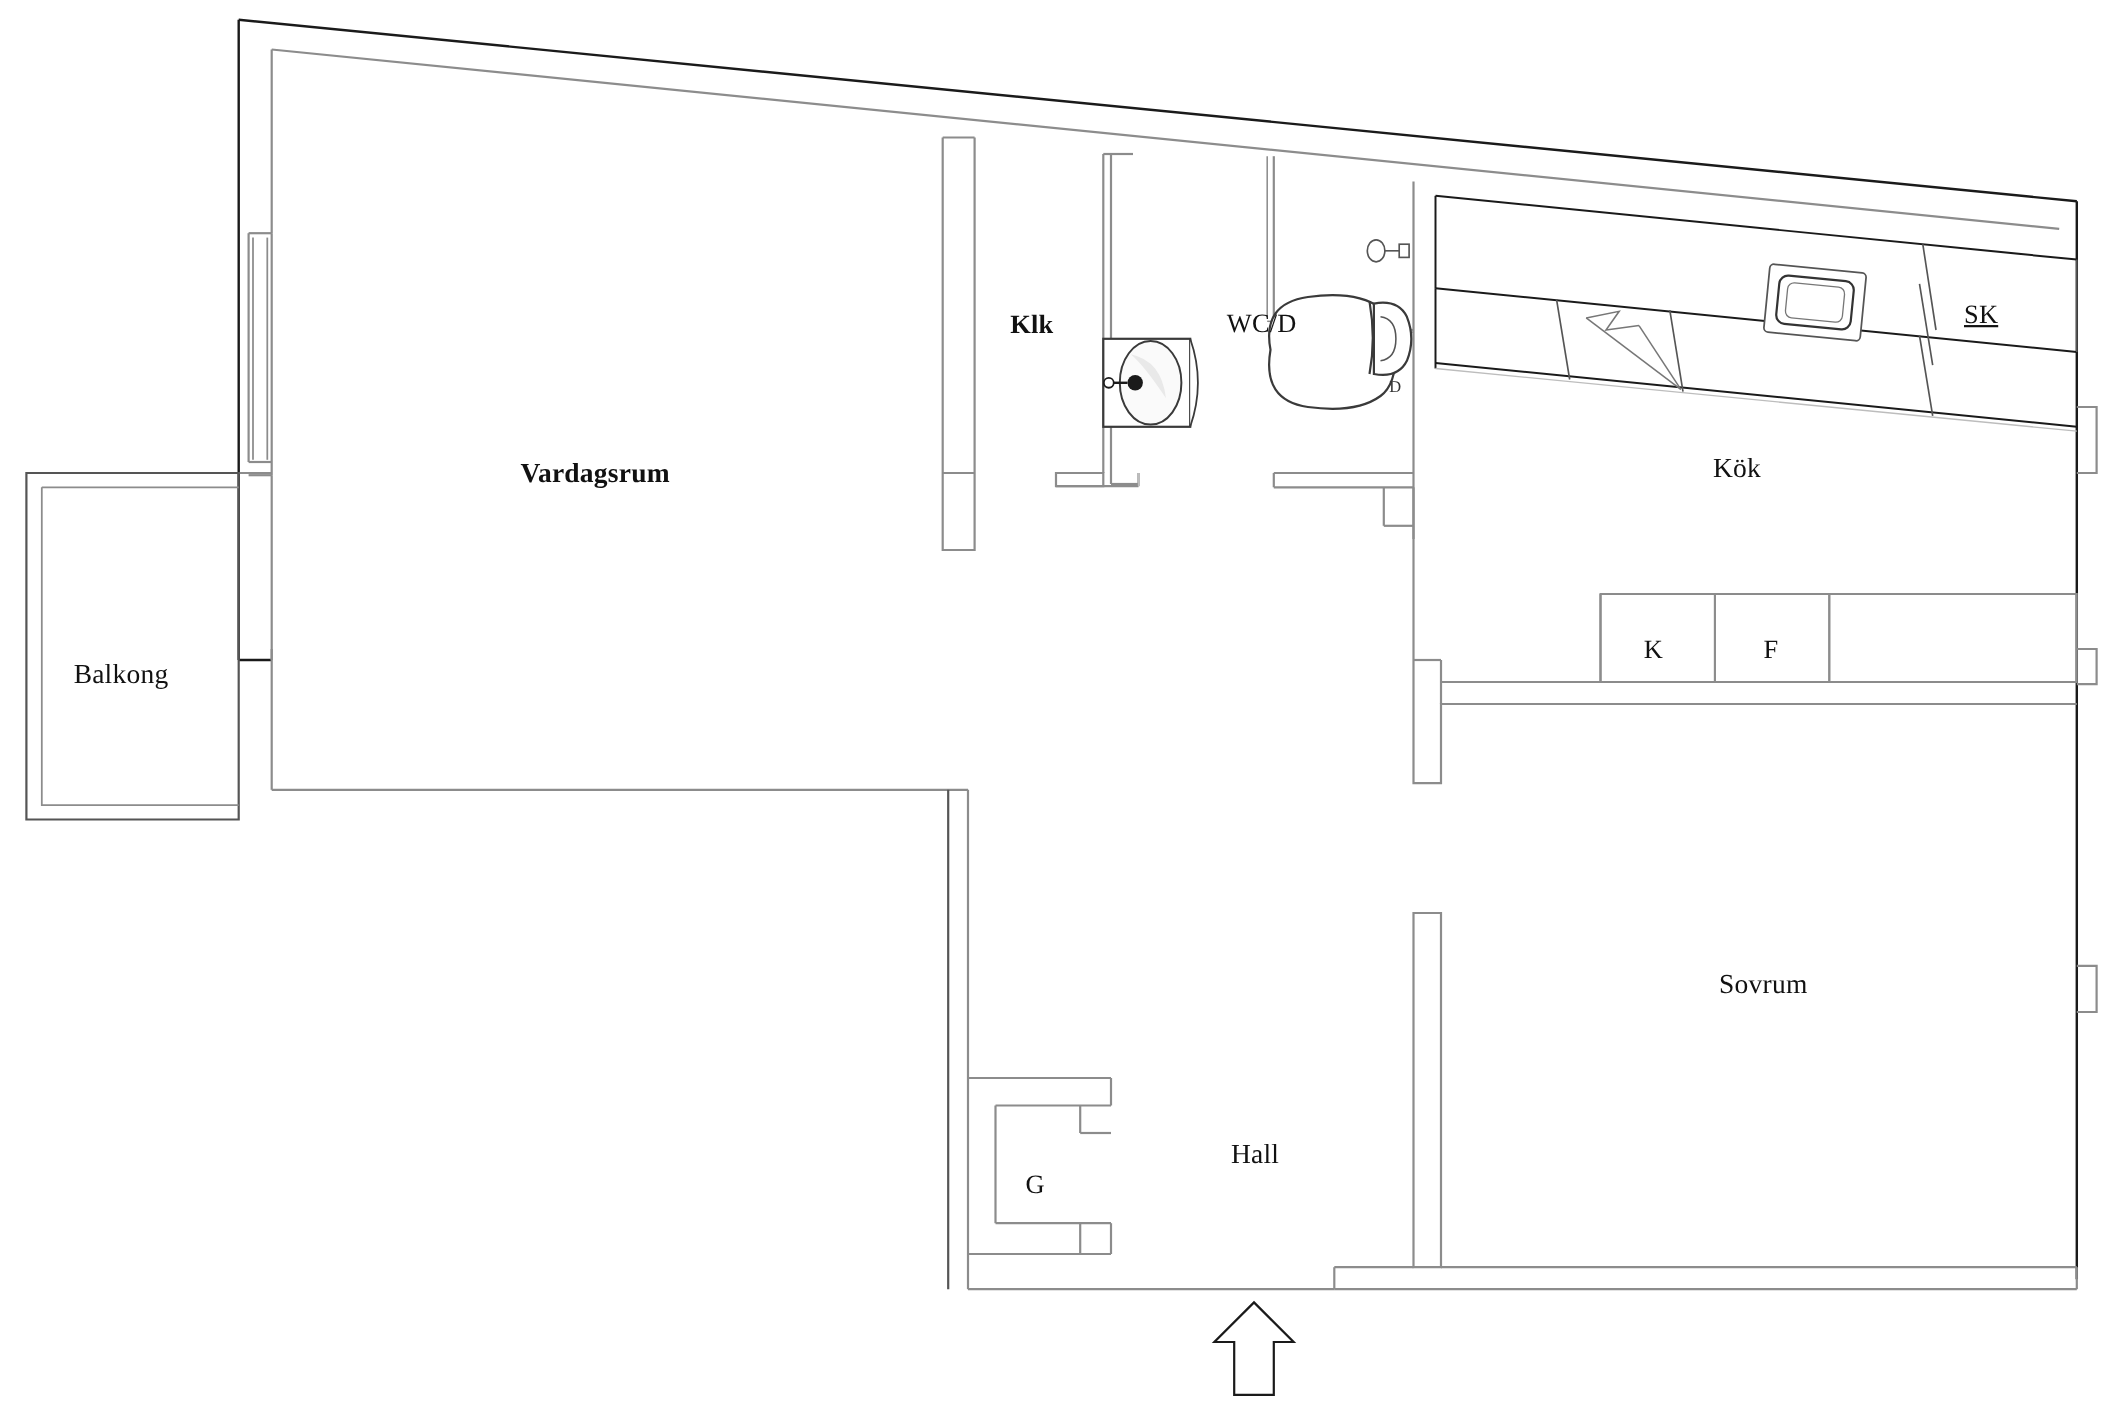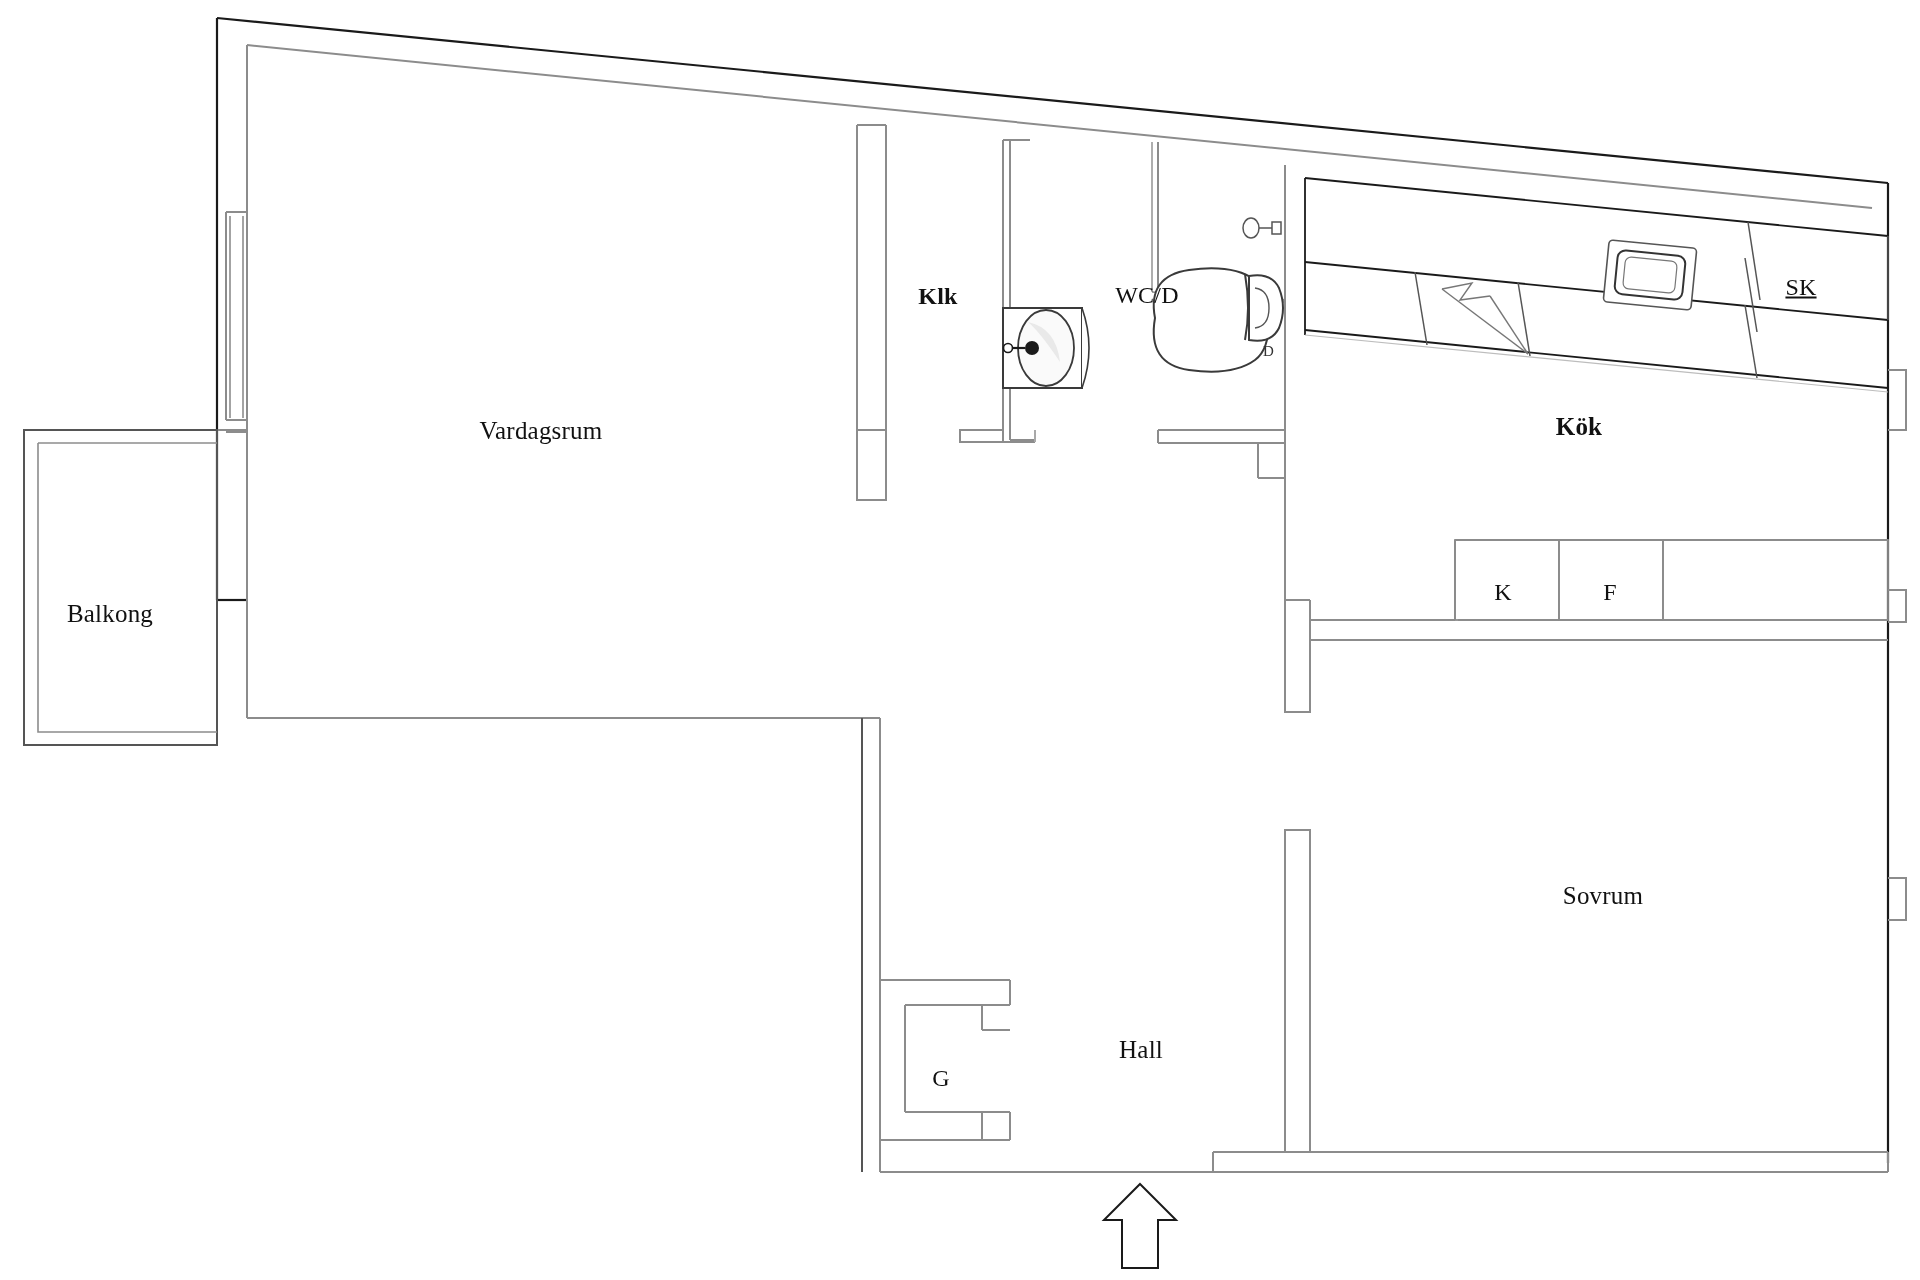--- a/index.html
+++ b/index.html
@@ -219,29 +219,29 @@
       <path d="M 1140,1184 L 1176,1220 L 1158,1220 L 1158,1268 L 1122,1268 L 1122,1220 L 1104,1220 Z" fill="#ffffff" stroke="#1a1a1a" stroke-width="2" stroke-linejoin="miter"></path>
     </g>
 
     <g fill="none" stroke="#bdbdbd" stroke-width="1.2">
       <path d="M 1035,442 L 1035,430"></path>
       <path d="M 1305,335 L 1888,392"></path>
     </g>
 
   </svg>
 
-  <div class="room-label lbl-lg" style="left:541px;top:431px;">Vardagsrum</div>
+  <div class="room-label lbl-lg" style="left:541px;top:431px;font-weight:bold;">Vardagsrum</div>
 
   <div class="room-label lbl-lg" style="left:110px;top:590px;margin-top:24px;">Balkong</div>
 
   <div class="room-label lbl-md" style="left:938px;top:296px;font-weight:bold;">Klk</div>
 
   <div class="room-label lbl-md" style="left:1124px;top:295px;margin-left:23px;">WC/D</div>
 
-  <div class="room-label lbl-lg" style="left:1579px;top:427px;font-weight:bold;">Kök</div>
+  <div class="room-label lbl-lg" style="left:1579px;top:427px;">Kök</div>
 
   <div class="room-label lbl-md" style="left:1801px;top:287px;text-decoration:underline;">SK</div>
 
   <div class="room-label lbl-lg" style="left:1603px;top:896px;">Sovrum</div>
 
   <div class="room-label lbl-lg" style="left:1141px;top:1050px;">Hall</div>
 
   <div class="room-label lbl-md" style="left:941px;top:1078px;">G</div>
 
   <div class="room-label lbl-md" style="left:1503px;top:592px;">K</div>

